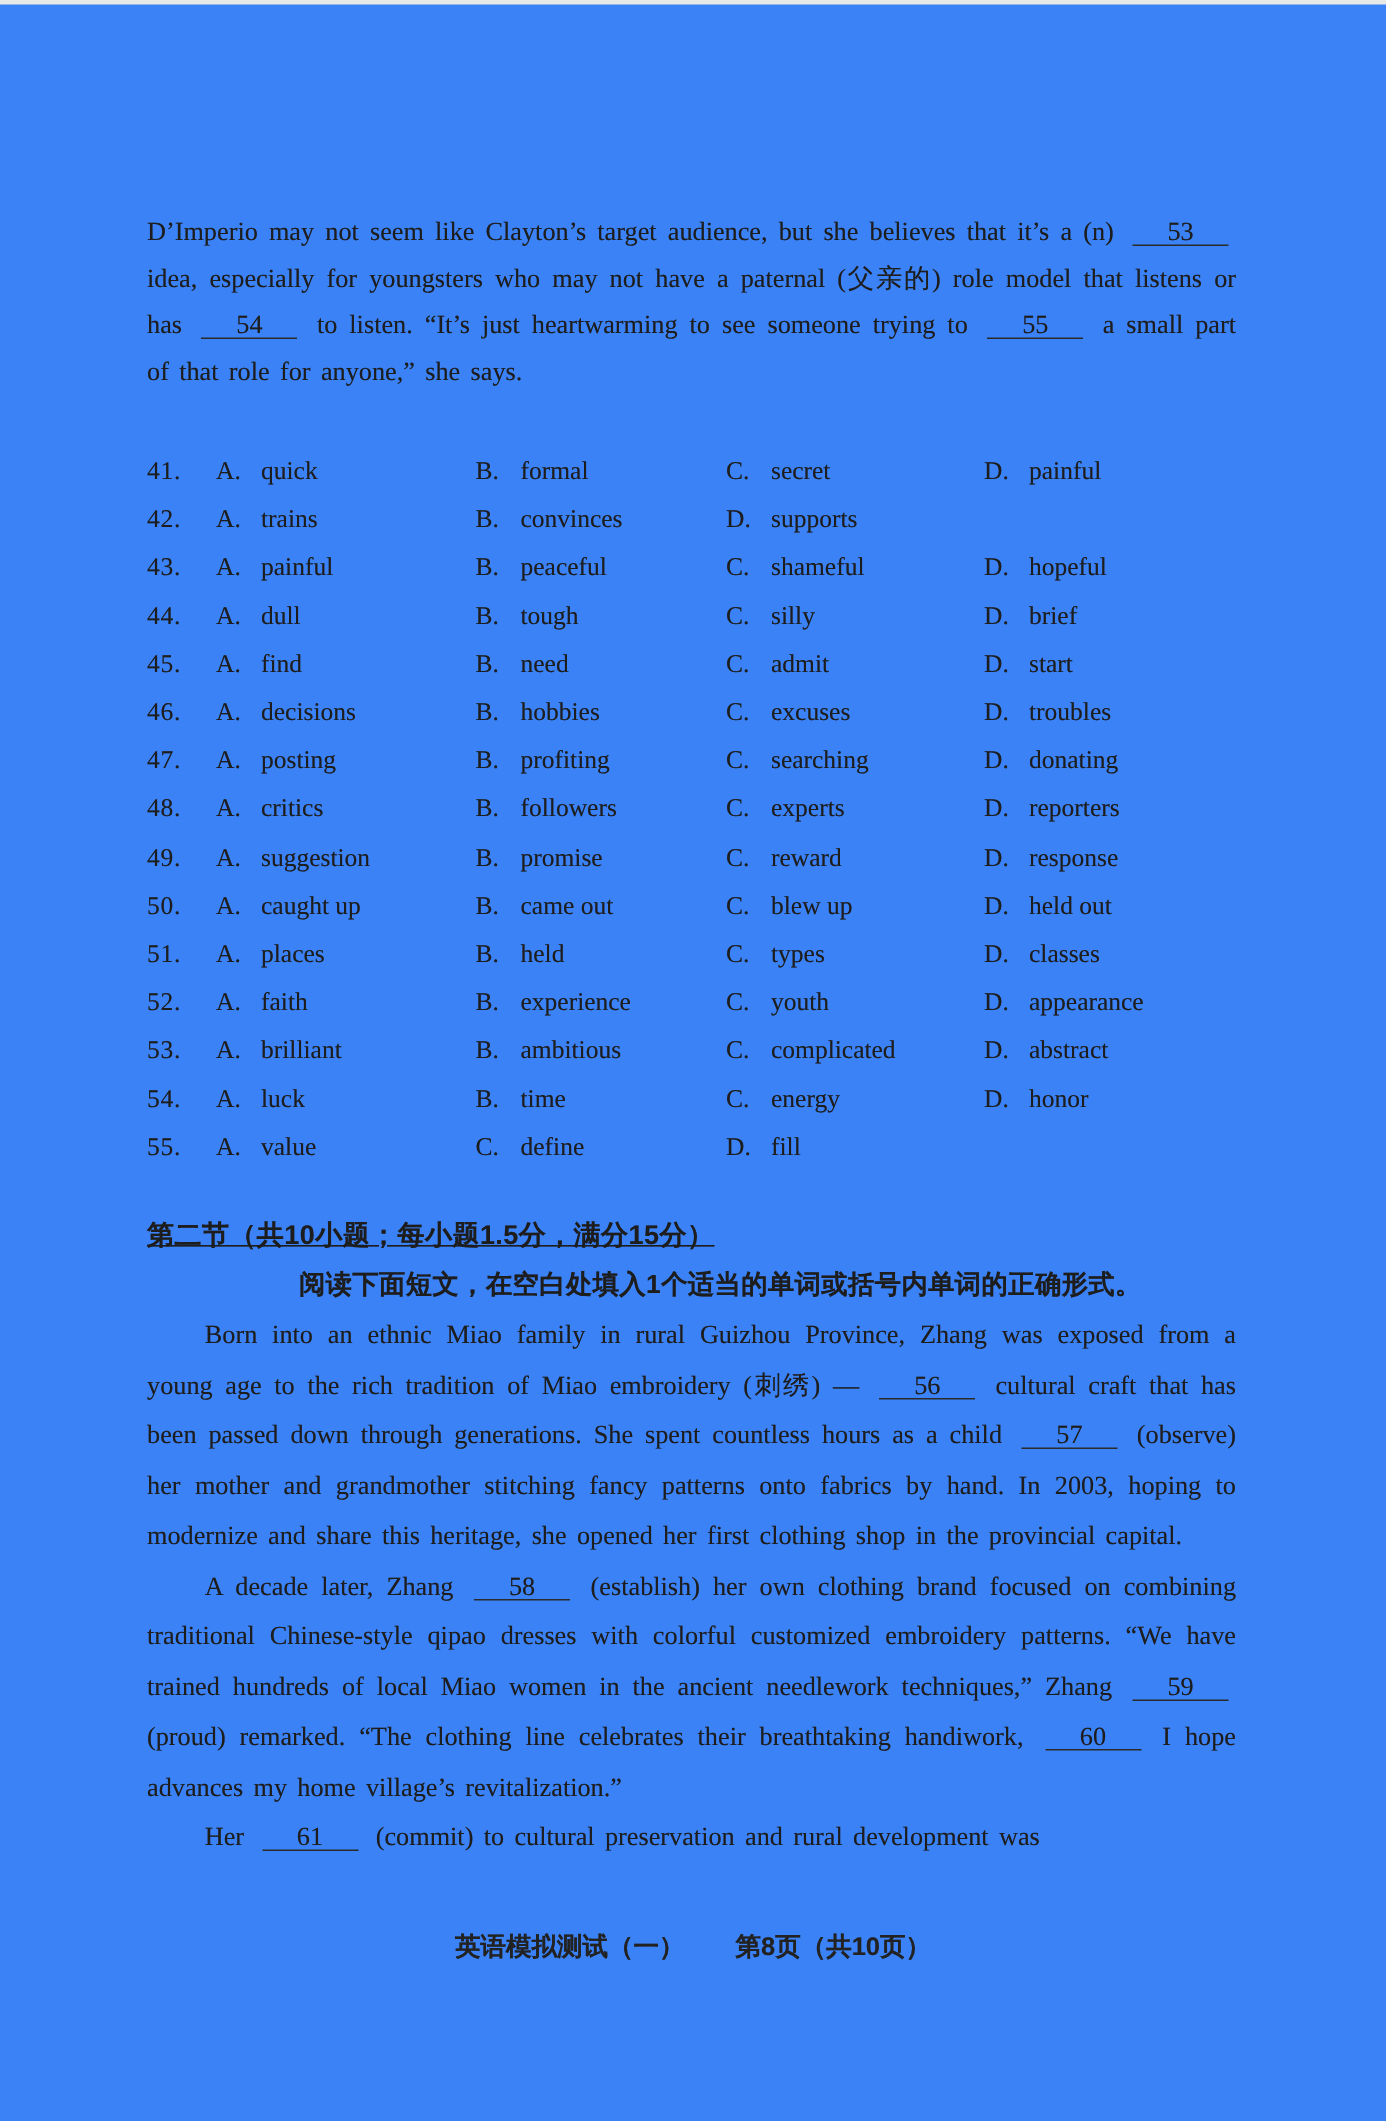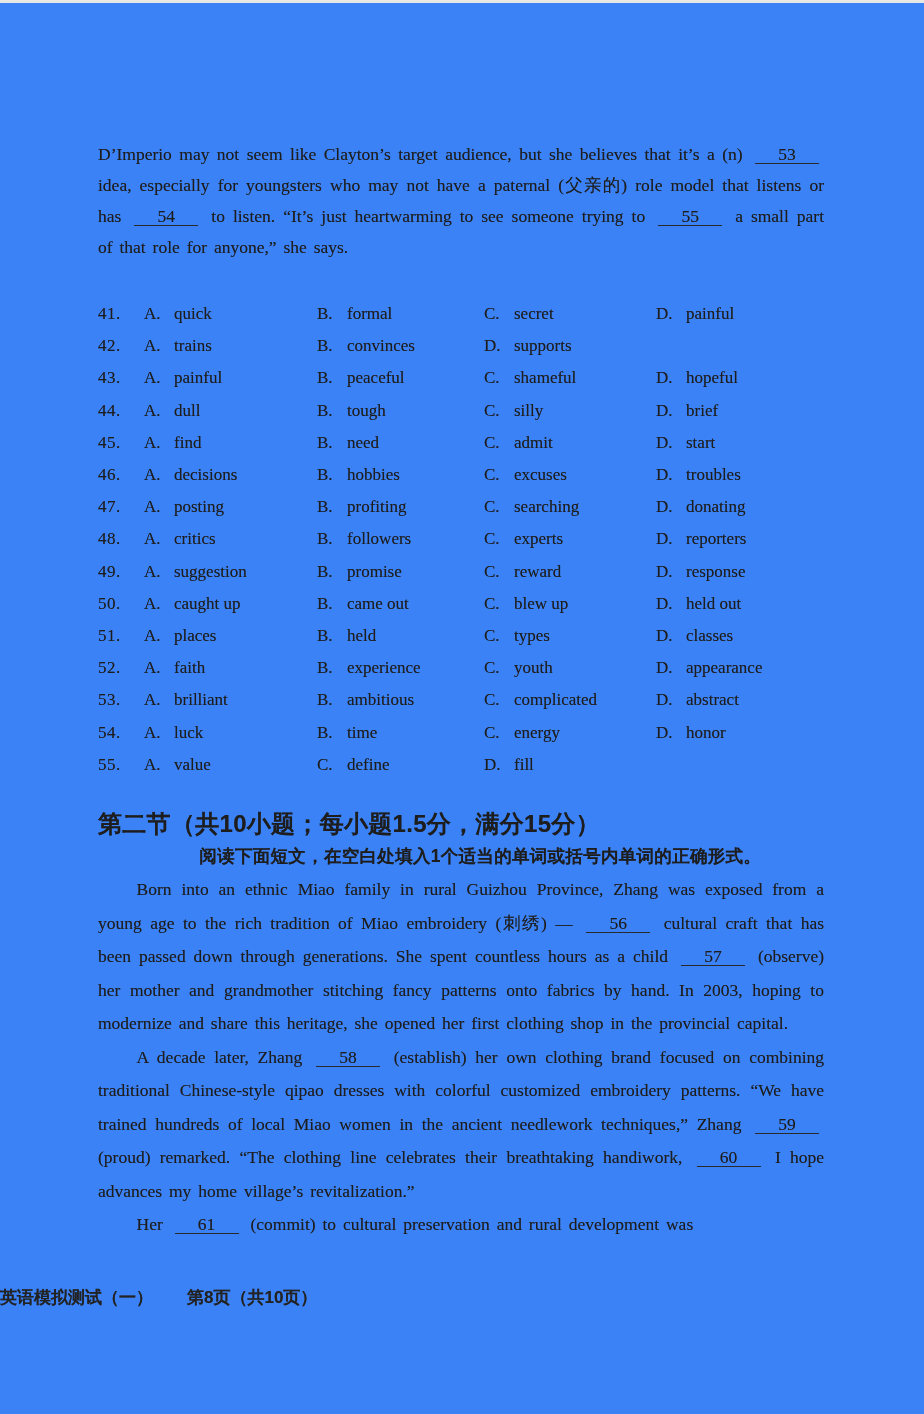--- a/index.html
+++ b/index.html
@@ -40,46 +40,47 @@
     display:grid;
     grid-template-columns:46px 173px 167px 172px 1fr;
     line-height:32.2px;
     white-space:nowrap;
   }
   .qnum{letter-spacing:.5px;}
   .opt .letter{display:inline-block;min-width:30px;}
   
   .sec2-heading{
     margin:26px 0 0 0;
-    font-size:24px;
+    font-size:18px;
     font-weight:bold;
     line-height:33px;
     font-family:"Liberation Sans","DejaVu Sans",sans-serif;
     letter-spacing:.3px;
+    text-decoration:underline;
   }
   .sec2-instruction{
     margin:0;
     font-size:17.5px;
     font-weight:bold;
     line-height:33px;
     text-indent:2.2em;
     font-family:"Liberation Sans","DejaVu Sans",sans-serif;
     letter-spacing:.3px;
     text-align:center;
   }
   .passage{
     line-height:33.5px;
     text-indent:2.2em;
   }
   .passage .blank{text-indent:0;}
   .footer{
     position:absolute;
     left:0;right:0;
     top:1283px;
-    text-align:left;
+    text-align:center;
     font-size:17px;
     font-weight:bold;
     font-family:"Liberation Sans","DejaVu Sans",sans-serif;
     color:#222;
   }
   .footer .fgap{display:inline-block;width:34px;}
 </style>
 </head>
 <body>
 

